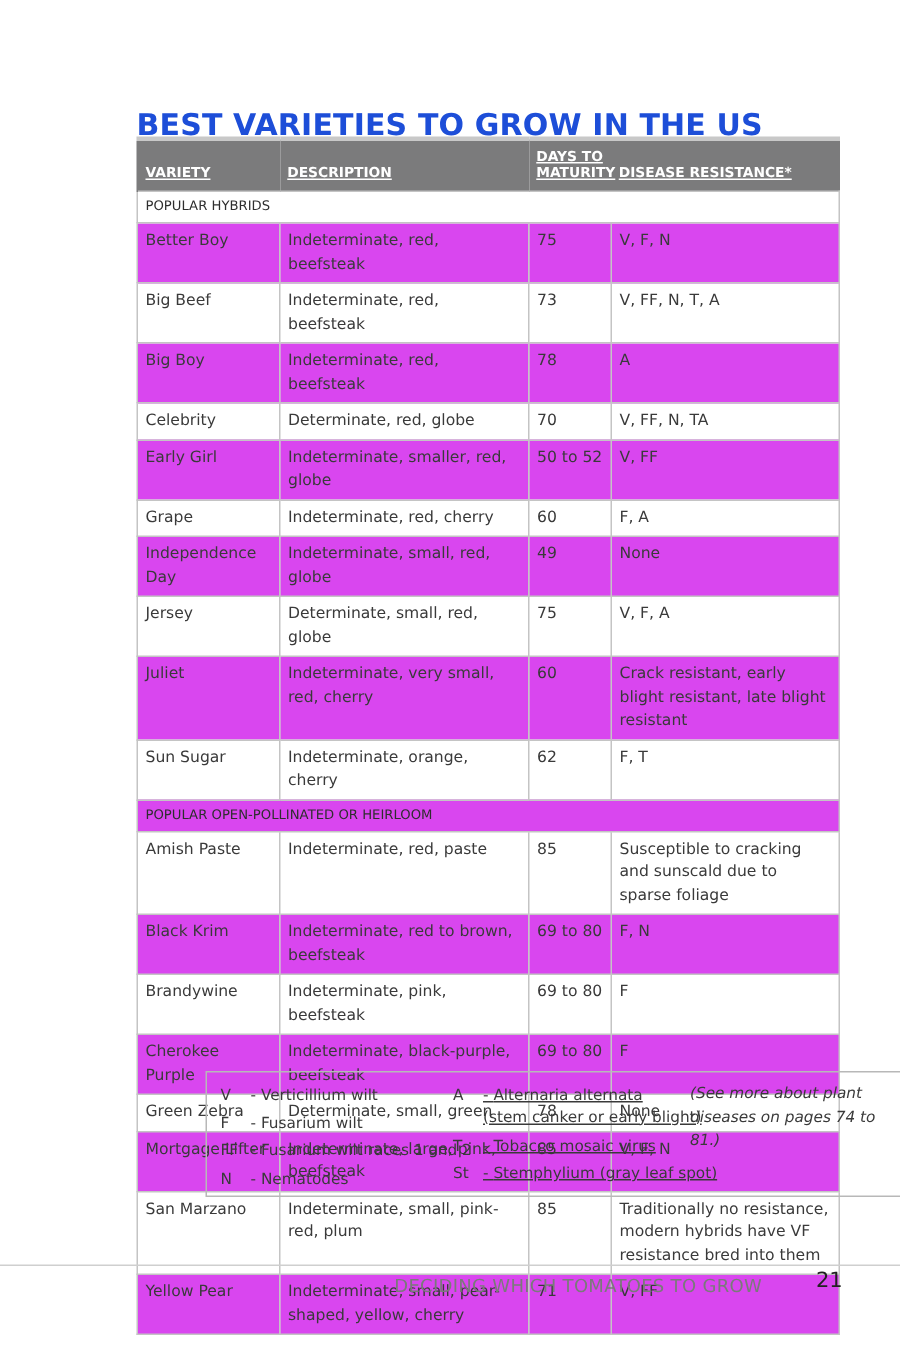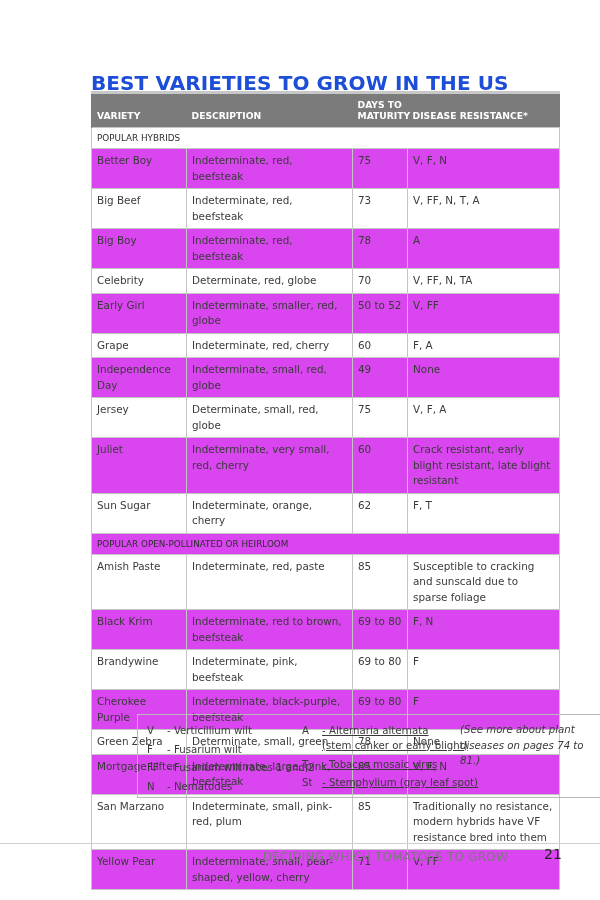--- a/index.html
+++ b/index.html
@@ -6,21 +6,21 @@
   body { width: 600px; height: 900px; position: relative; overflow: hidden;
          font-family: "DejaVu Sans", sans-serif; color: #333; }
   .title { position: absolute; left: 91px; top: 71px; font-size: 20px; font-weight: bold;
            color: #1d4ed8; letter-spacing: 0.1px; margin: 0; font-family: "DejaVu Sans", sans-serif; }
   .tbl-wrap { position: absolute; left: 91px; top: 91px; width: 468px; }
   table { border-collapse: collapse; width: 468px; table-layout: fixed;
           font-size: 10.4px; font-family: "DejaVu Sans", sans-serif; }
   col.c1 { width: 95px; } col.c2 { width: 166px; } col.c3 { width: 55px; } col.c4 { width: 152px; }
   thead tr { background: #7b7b7c; }
   th { color: #fff; text-align: left; vertical-align: bottom; font-weight: bold; font-size: 9.2px;
-       padding: 5px 5px 6px 5px; line-height: 11px; border-top: 3px solid #c8c8c8; }
+       padding: 5px 5px 6px 5px; line-height: 11px; border-top: 3px solid #c8c8c8; text-decoration: underline; }
   thead th:first-child { border-left: 1px solid #7b7b7c; }
   td { border: 1px solid #c4c4c4; padding: 4px 5px 4px 5px; vertical-align: top; line-height: 15.5px;
        color: #3a3a3a; }
   tr.shade td { background: #d946ef; }
   tr.section td { font-size: 8.8px; color: #2e2e2e; padding: 3px 5px 3px 5px; line-height: 14px; }
   .legend { position: absolute; left: 91px; top: 714px; width: 466px; height: 82px;
             border: 1px solid #b8b8b8; font-size: 10.2px; color: #3a3a3a; margin-left: 46px; }
   .lg-col { position: absolute; top: 7px; }
   .lg-item { line-height: 18.5px; white-space: nowrap; }
   .lg-item .k { display: inline-block; }

